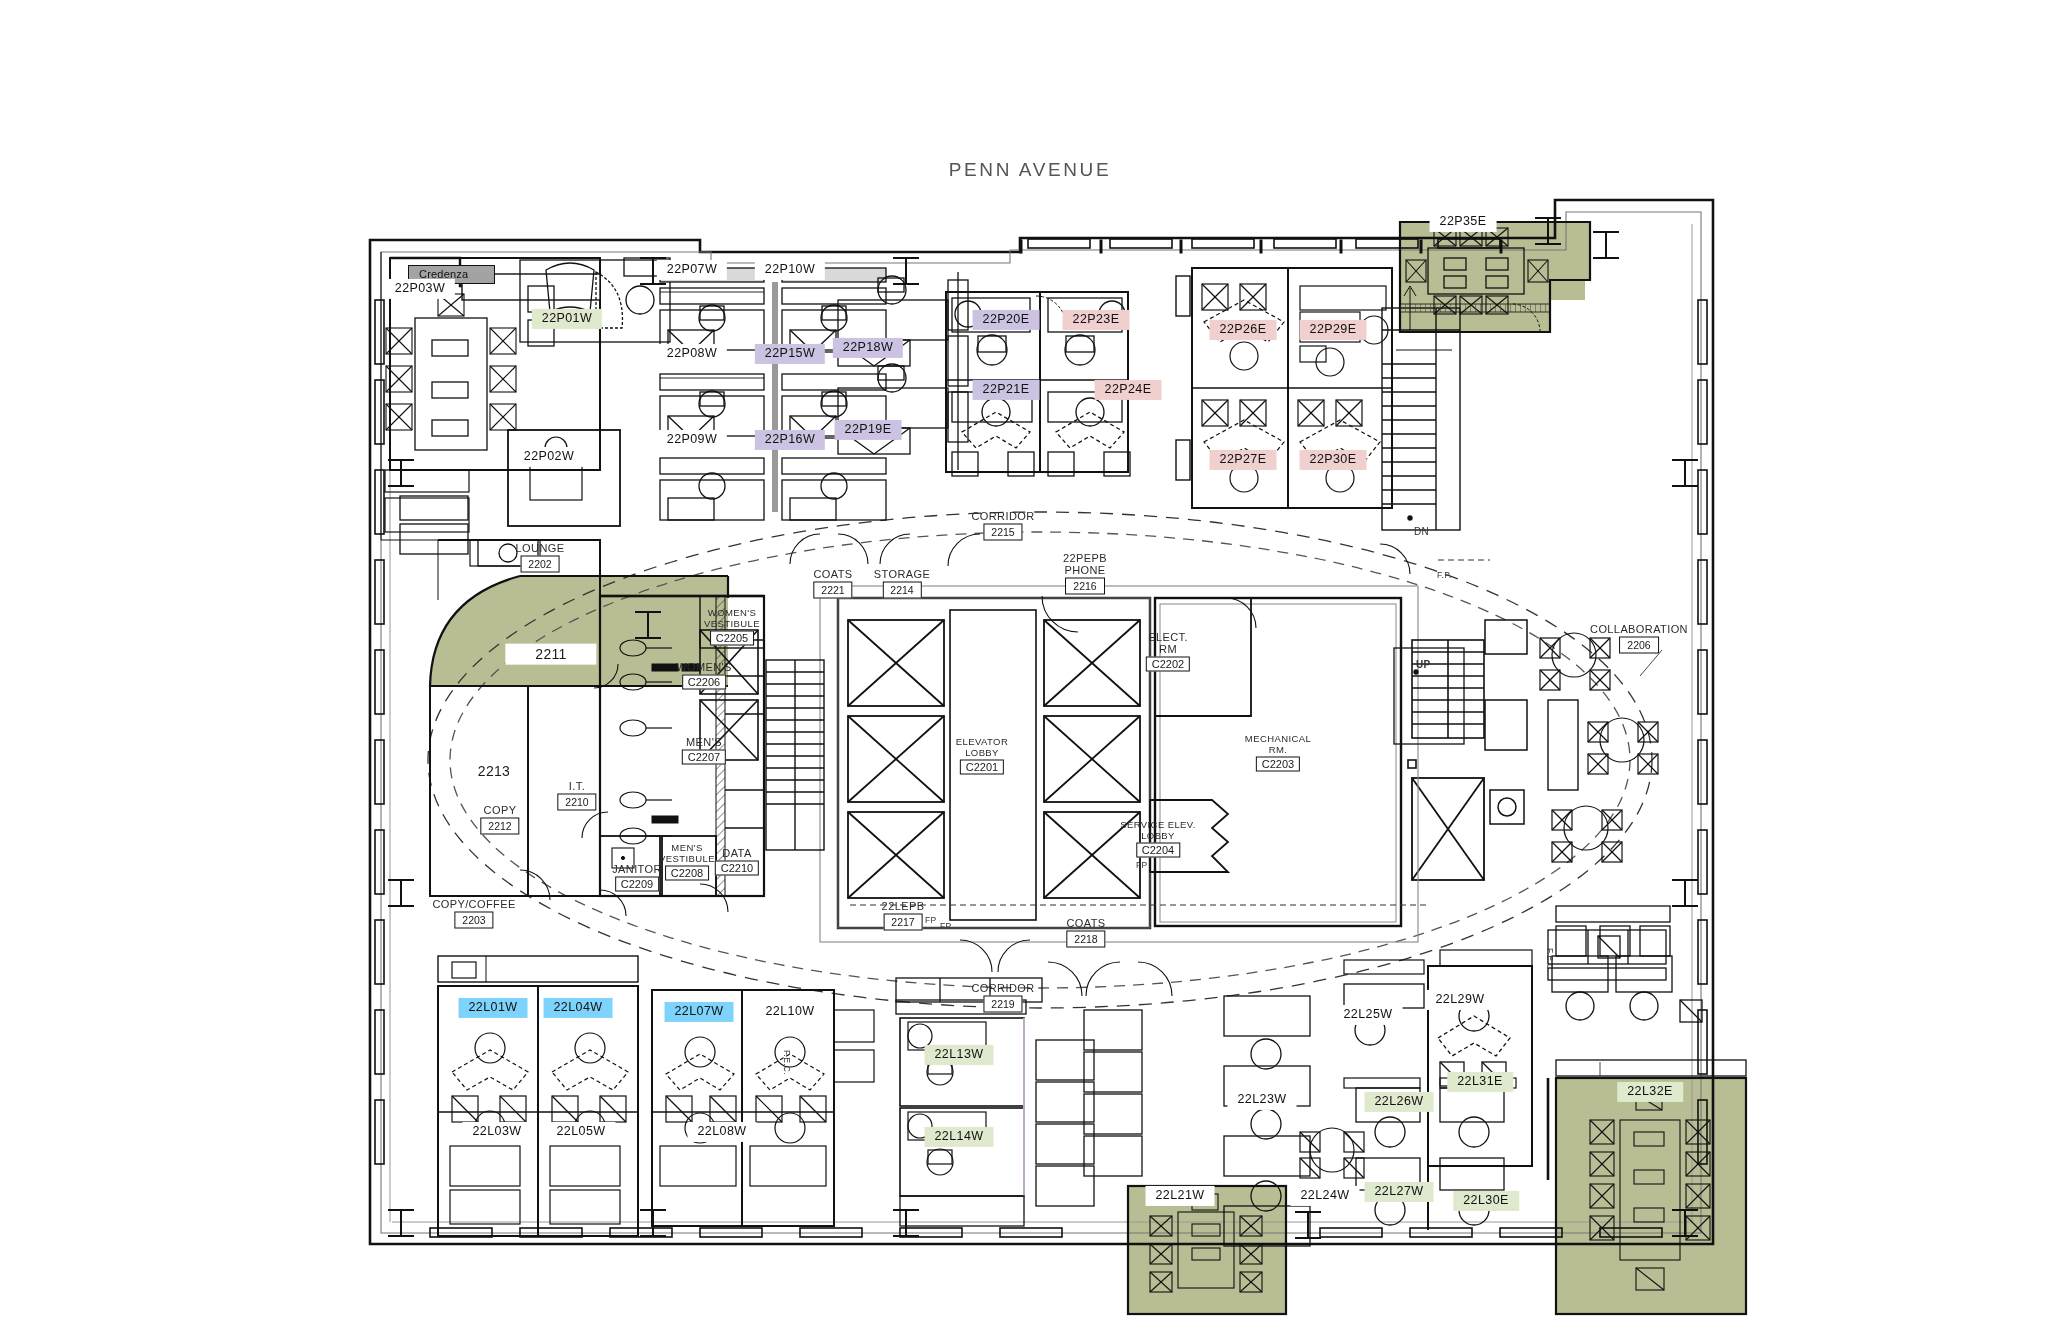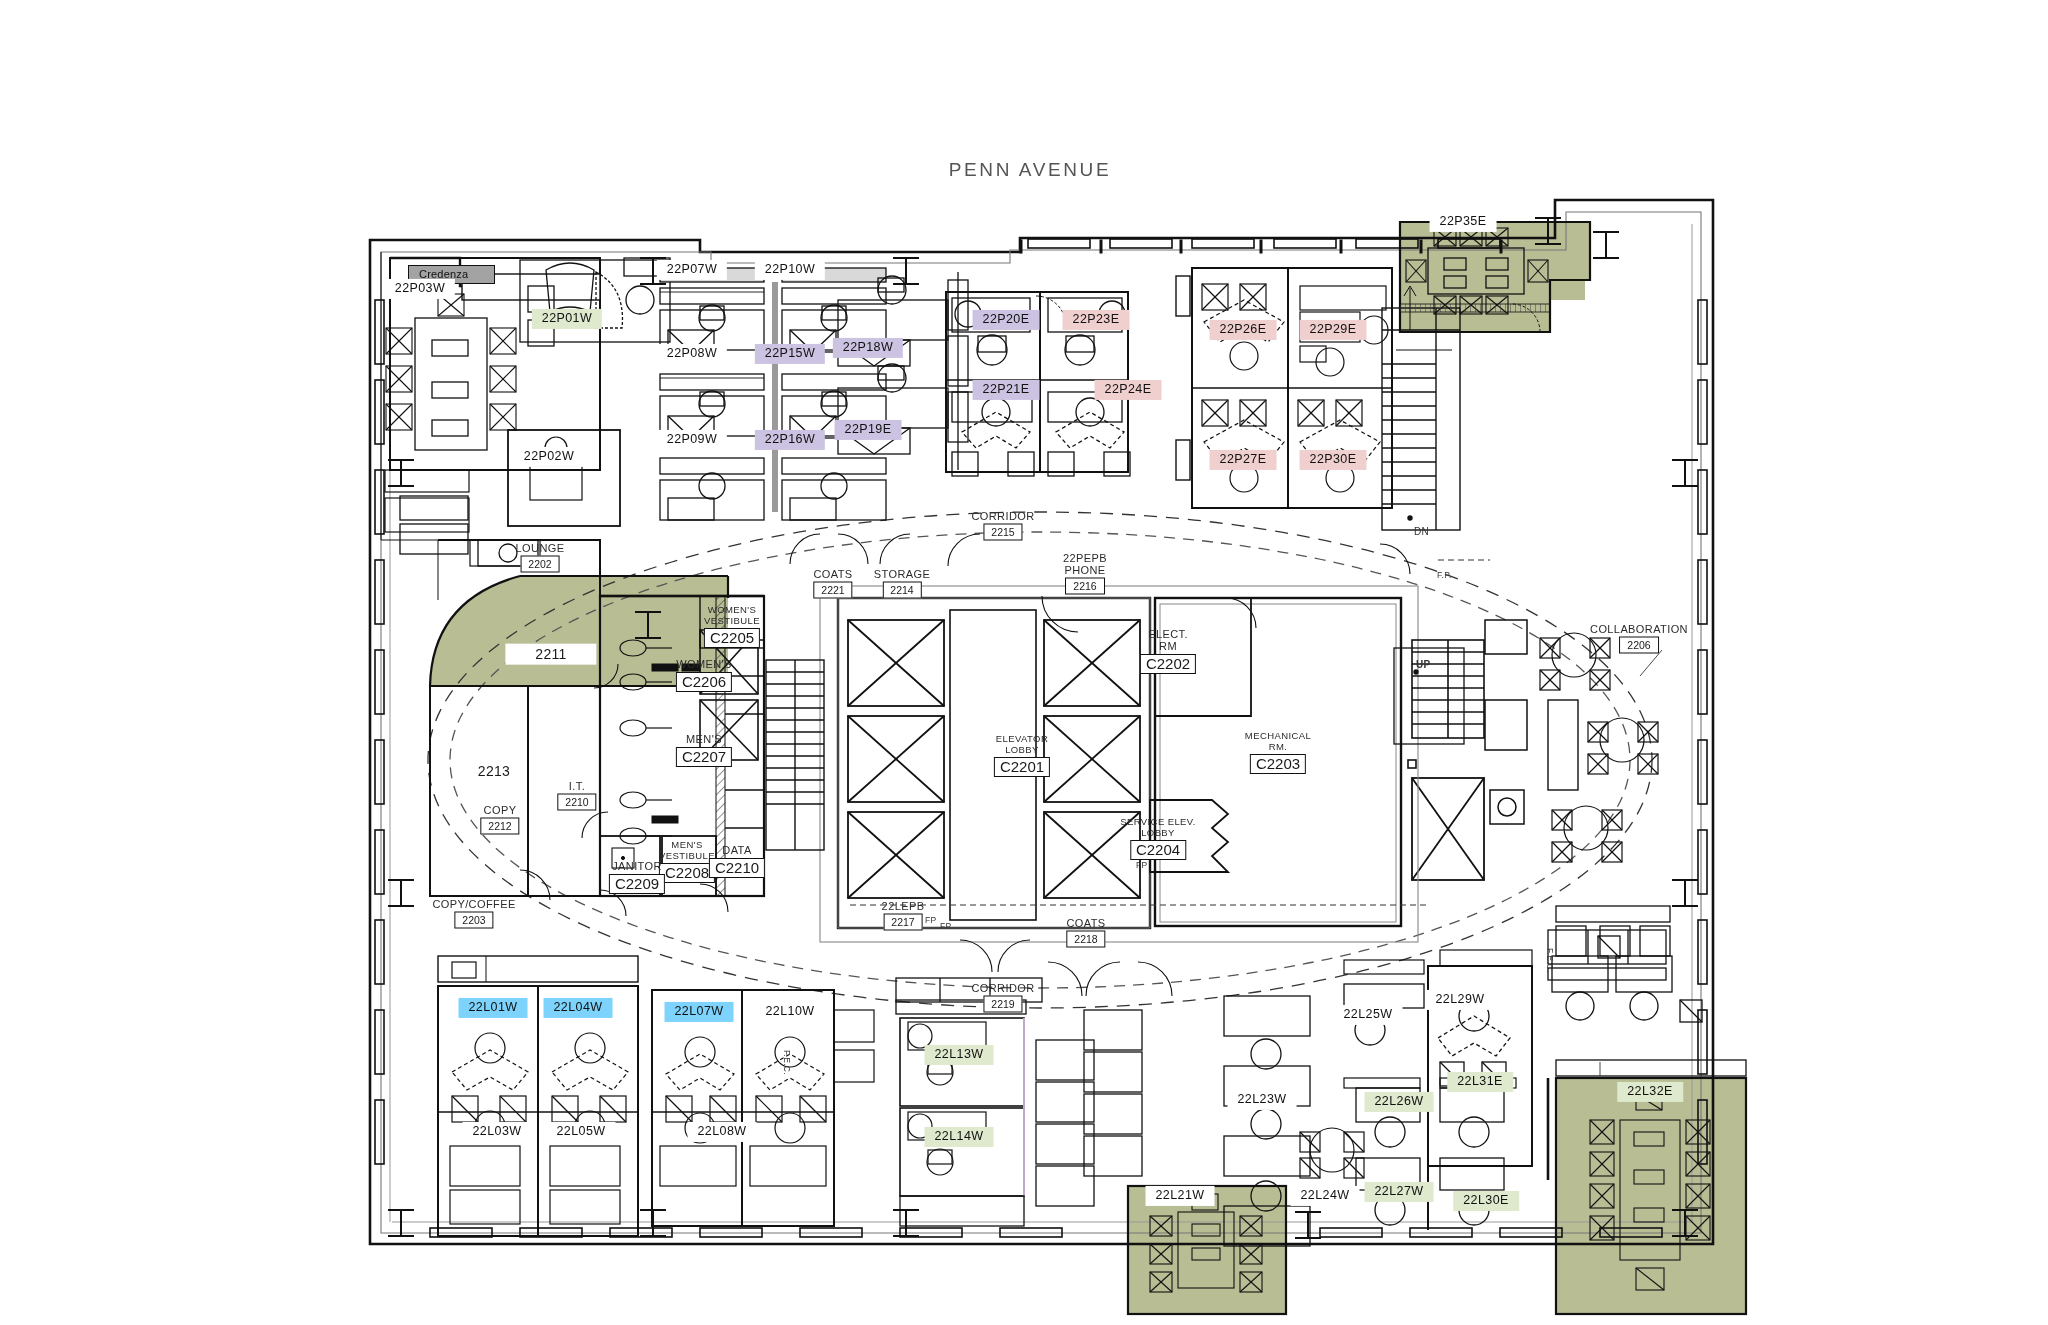--- a/index.html
+++ b/index.html
@@ -24,21 +24,21 @@
   }
   .plan-title{
     font-size:19px;letter-spacing:2.6px;color:#555;font-weight:400;
   }
   .rmname{font-size:11px;letter-spacing:.4px;color:#2b2b2b;text-align:center;}
   .rmname.sm{font-size:9.5px;}
   .rmnum{
     font-size:10.5px;border:1.6px solid #111;background:#fff;
     padding:1px 7px 2px 7px;display:inline-block;text-align:center;color:#1a1a1a;
   }
-  .rmnum.thin{border-width:1.2px;font-size:15px;padding:0 5px 1px 5px;}
+  .rmnum.thin{border-width:1.2px;font-size:11px;padding:0 5px 1px 5px;}
   .tagwrap{position:absolute;display:flex;flex-direction:column;align-items:center;gap:2px;}
 
   
   .wstag{
     position:absolute;font-size:12.5px;letter-spacing:.4px;
     padding:3px 10px 4px 10px;color:#111;background:transparent;
     text-align:center;
   }
   .hl-none{background:#ffffff;}
   .hl-green{background:#dfe9cd;}
@@ -1045,21 +1045,21 @@
         <div class="rmnum">2221</div>
       </div>
       <div class="tagwrap" style="left: 902px; top: 583px; transform: translate(-50%, -50%);">
         <div class="rmname">STORAGE</div>
         <div class="rmnum">2214</div>
       </div>
       <div class="tagwrap" style="left: 1086px; top: 932px; transform: translate(-50%, -50%);">
         <div class="rmname">COATS</div>
         <div class="rmnum">2218</div>
       </div>
-      <div class="tagwrap" style="left: 1022px; top: 755px; transform: translate(-50%, -50%);">
+      <div class="tagwrap" style="left: 982px; top: 755px; transform: translate(-50%, -50%);">
         <div class="rmname sm">ELEVATOR<br>LOBBY</div>
         <div class="rmnum thin">C2201</div>
       </div>
       <div class="tagwrap" style="left: 1158px; top: 838px; transform: translate(-50%, -50%);">
         <div class="rmname sm">SERVICE ELEV.<br>LOBBY</div>
         <div class="rmnum thin">C2204</div>
       </div>
       <div class="tagwrap" style="left: 1278px; top: 752px; transform: translate(-50%, -50%);">
         <div class="rmname sm">MECHANICAL<br>RM.</div>
         <div class="rmnum thin">C2203</div>

